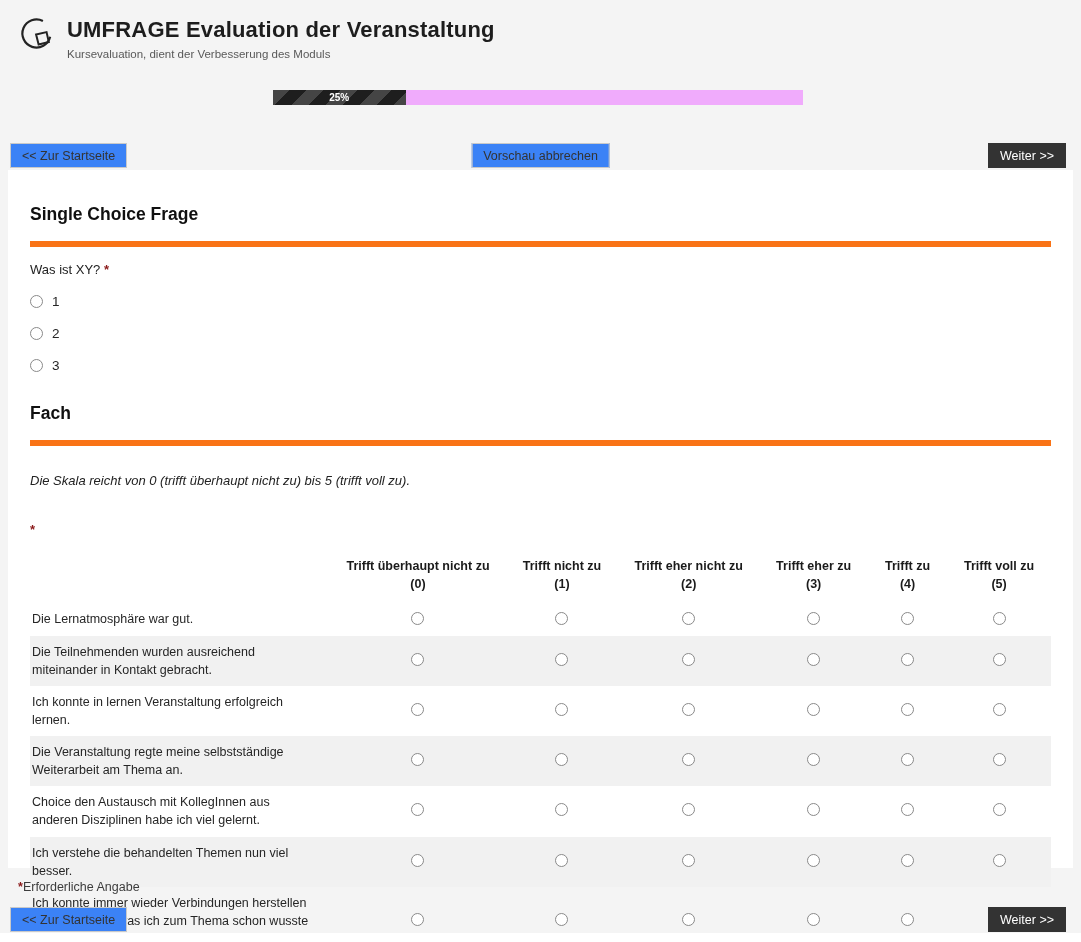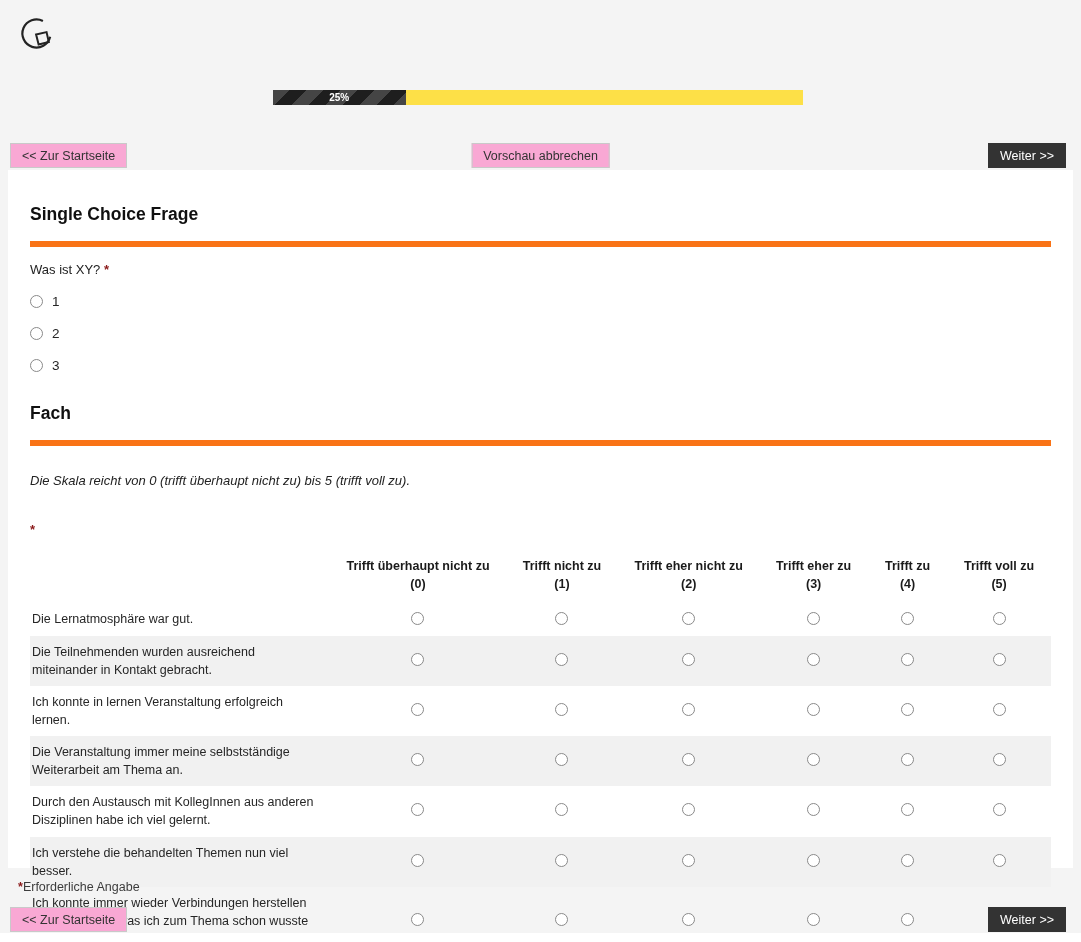--- a/index.html
+++ b/index.html
@@ -12,38 +12,38 @@
     overflow:hidden;
   }
 
   
   .header { position:absolute; top:13px; left:17px; display:flex; gap:10px; }
   .logo { width:40px; height:44px; flex:0 0 auto; }
   .titles h1 { font-size:22px; font-weight:bold; color:#1d1d1d; letter-spacing:.2px; margin-top:4px; }
   .titles .subtitle { font-size:11.5px; color:#595959; margin-top:5px; }
 
   
-  .progress { position:absolute; left:273px; top:90px; width:530px; height:15px; background:#fde047; }
+  .progress { position:absolute; left:273px; top:90px; width:530px; height:15px; background:#f0abfc; }
   .progress-fill {
     height:100%;
     background:repeating-linear-gradient(135deg,#454545 0 12px,#1e1e1e 12px 24px);
     color:#fff; font-size:10px; font-weight:bold;
     display:flex; align-items:center; justify-content:center;
   }
 
   
   .navrow { position:absolute; left:0; right:0; height:25px; }
   .navrow.top { top:143px; }
   .navrow.bottom { top:907px; }
   .btn {
     font-family:"Liberation Sans", sans-serif;
     font-size:12.5px; height:25px; padding:0 11px; cursor:pointer;
     position:absolute; top:0;
   }
-  .btn.light { background:#f9a8d4; border:1px solid #c9c9c9; color:#333; }
+  .btn.light { background:#3b82f6; border:1px solid #c9c9c9; color:#333; }
   .btn.dark  { background:#333; border:1px solid #333; color:#fff; }
   .btn.pos-left   { left:10px; }
   .btn.pos-center { left:50%; transform:translateX(-50%); }
   .btn.pos-right  { right:15px; }
 
   
   .card {
     position:absolute; top:170px; left:8px; right:8px; bottom:74px;
     background:#fff; padding:34px 22px 0;
   }
@@ -80,20 +80,24 @@
 </head>
 <body>
 
 <header class="header">
   <span class="logo">
     <svg viewBox="0 0 44 46" width="40" height="44">
       <path d="M 28.5 7.5 A 15.5 15.5 0 1 0 36.5 25" fill="none" stroke="#232323" stroke-width="2.4"></path>
       <path d="M 21 22.5 L 32.5 19.8 L 35 30.8 L 23.8 33.4 Z" fill="none" stroke="#232323" stroke-width="2.2"></path>
     </svg>
   </span>
+  <div class="titles">
+    <h1>UMFRAGE Evaluation der Veranstaltung</h1>
+    <div class="subtitle">Kursevaluation, dient der Verbesserung des Moduls</div>
+  </div>
 </header>
 
 <div class="progress">
   <div class="progress-fill" style="width: 25%;">
     <span>25%</span>
   </div>
 </div>
 
 <nav class="navrow top">
   <button class="btn light pos-left">&lt;&lt; Zur Startseite</button>
@@ -207,42 +211,42 @@
           <span class="radio"></span>
         </td>
             <td class="radiocell">
           <span class="radio"></span>
         </td>
             <td class="radiocell">
           <span class="radio"></span>
         </td>
           </tr>
           <tr>
-        <td class="rowlabel">Die Veranstaltung immer meine selbstständige Weiterarbeit am Thema an.</td>
-        <td class="radiocell">
-          <span class="radio"></span>
-        </td>
-      <td class="radiocell">
-          <span class="radio"></span>
-        </td>
-            <td class="radiocell">
-          <span class="radio"></span>
-        </td>
-            <td class="radiocell">
-          <span class="radio"></span>
-        </td>
-            <td class="radiocell">
-          <span class="radio"></span>
-        </td>
-            <td class="radiocell">
-          <span class="radio"></span>
-        </td>
-          </tr>
-          <tr>
-        <td class="rowlabel">Durch den Austausch mit KollegInnen aus anderen Disziplinen habe ich viel gelernt.</td>
+        <td class="rowlabel">Die Veranstaltung regte meine selbstständige Weiterarbeit am Thema an.</td>
+        <td class="radiocell">
+          <span class="radio"></span>
+        </td>
+      <td class="radiocell">
+          <span class="radio"></span>
+        </td>
+            <td class="radiocell">
+          <span class="radio"></span>
+        </td>
+            <td class="radiocell">
+          <span class="radio"></span>
+        </td>
+            <td class="radiocell">
+          <span class="radio"></span>
+        </td>
+            <td class="radiocell">
+          <span class="radio"></span>
+        </td>
+          </tr>
+          <tr>
+        <td class="rowlabel">Choice den Austausch mit KollegInnen aus anderen Disziplinen habe ich viel gelernt.</td>
         <td class="radiocell">
           <span class="radio"></span>
         </td>
       <td class="radiocell">
           <span class="radio"></span>
         </td>
             <td class="radiocell">
           <span class="radio"></span>
         </td>
             <td class="radiocell">

